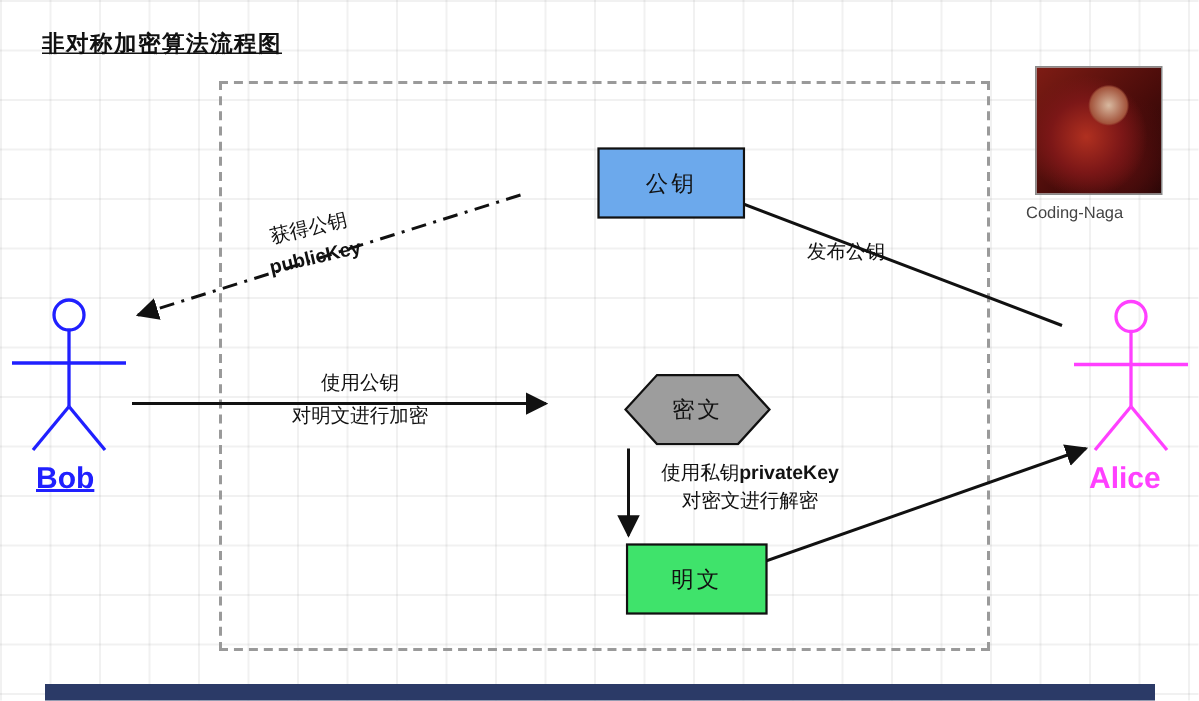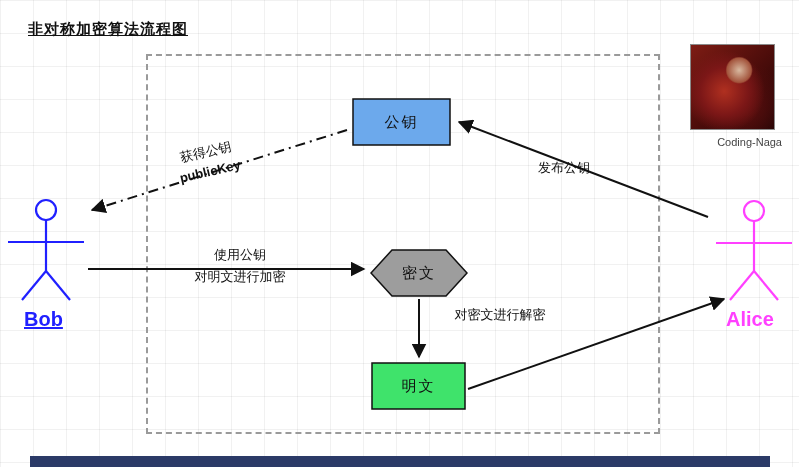--- a/index.html
+++ b/index.html
@@ -19,21 +19,21 @@
   .page-title{
     position:absolute;left:28px;top:20px;
     font-size:15px;font-weight:bold;color:#111;
     text-decoration:underline;letter-spacing:1px;
   }
   .flow-container{
     position:absolute;left:146px;top:54px;width:514px;height:380px;
     border:2px dashed #9a9a9a;box-sizing:border-box;
   }
   .overlay{position:absolute;left:0;top:0;pointer-events:none;}
-  .node{position:absolute;}
+  .node{position:absolute;margin-left:46px;}
   .node .node-label{
     position:absolute;left:0;top:0;width:100%;height:100%;
     display:flex;align-items:center;justify-content:center;
     font-size:15px;color:#111;letter-spacing:2px;
   }
   .node-public{left:352px;top:98px;width:99px;height:48px;}
   .node-cipher{left:370px;top:249px;width:98px;height:48px;}
   .node-plain{left:371px;top:362px;width:95px;height:48px;}
   .edge-label{position:absolute;font-size:13px;color:#111;line-height:20px;}
   .edge-label .b{font-weight:bold;}
@@ -48,21 +48,21 @@
     position:absolute;left:690px;top:44px;width:85px;height:86px;
     background:
       radial-gradient(circle at 58% 30%, #d8b9a0 0%, #a3543c 16%, transparent 18%),
       radial-gradient(circle at 40% 55%, #b03020 0%, #7c1717 35%, transparent 60%),
       radial-gradient(circle at 65% 75%, #5c0f0f 0%, transparent 55%),
       linear-gradient(135deg, #7e1c14 0%, #4a0c0a 55%, #1c0404 100%);
     border:1px solid #8a8a8a;box-sizing:border-box;
   }
   .avatar-caption{
     position:absolute;left:684px;top:136px;width:98px;
-    font-size:11px;color:#444;text-align:right;
+    font-size:11px;color:#444;text-align:left;
   }
   .bottom-bar{
     position:absolute;left:30px;top:456px;width:740px;height:11px;
     background:#2b3a67;
   }
 </style>
 </head>
 <body>
 
 <div class="stage">
@@ -132,20 +132,21 @@
     <div>获得公钥</div>
     <div class="b">publicKey</div>
   </div>
 
   <div class="edge-label lbl-encrypt">
     <div>使用公钥</div>
     <div>对明文进行加密</div>
   </div>
 
   <div class="edge-label lbl-decrypt">
+    <div><span>使用私钥</span><span class="b">privateKey</span></div>
     <div>对密文进行解密</div>
   </div>
 
   <div class="actor-label bob-label">Bob</div>
   <div class="actor-label alice-label">Alice</div>
 
   <div class="avatar"></div>
   <div class="avatar-caption">Coding-Naga</div>
 
   <div class="bottom-bar"></div>

